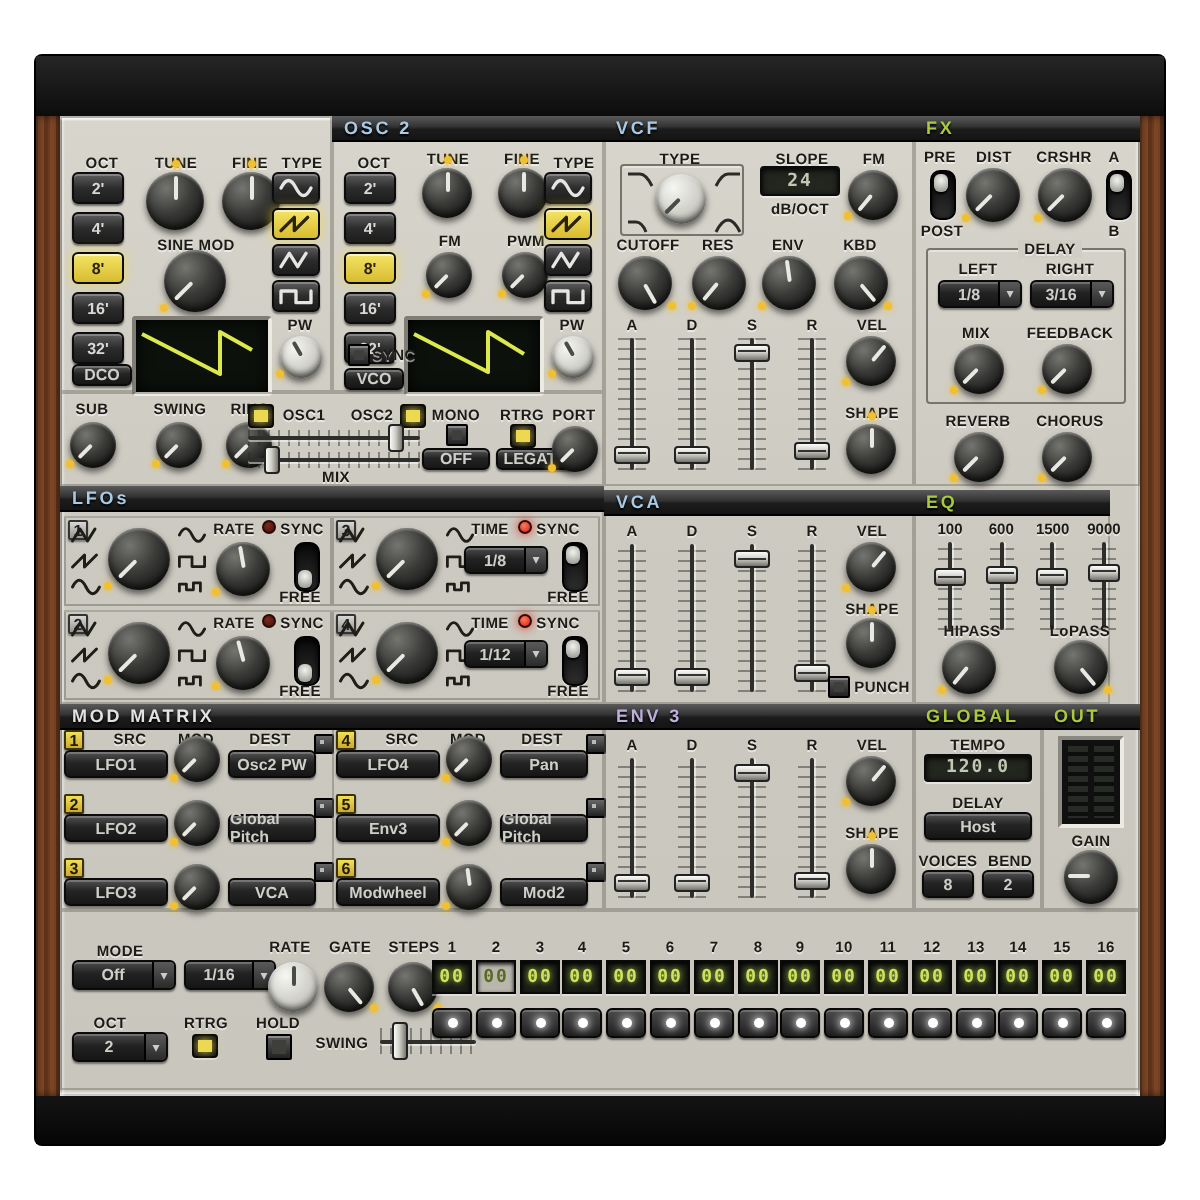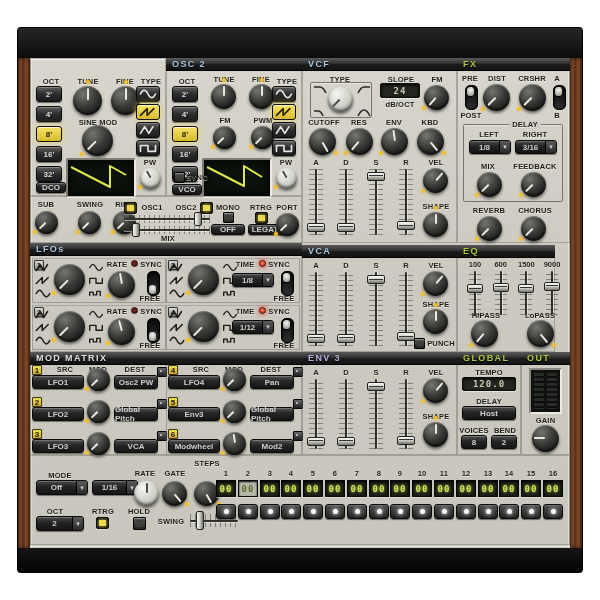--- a/index.html
+++ b/index.html
@@ -846,21 +846,21 @@
           </div>
       <span class="lbl" style="left:98px;top:14px;width:34px">RATE</span>
       <div class="knob k26 k-light" style="left:104px;top:26px;--rot:0deg">
             <span class="kp"></span>
           </div>
       <span class="lbl" style="left:128px;top:14px;width:34px">GATE</span>
       <div class="knob k26" style="left:132px;top:26px;--rot:140deg">
             <span class="kp"></span>
             <span class="kdot kdot-br"></span>
           </div>
-      <span class="lbl" style="left:158px;top:4px;width:38px">STEPS</span>
+      <span class="lbl" style="left:158px;top:14px;width:38px">STEPS</span>
       <div class="knob k26" style="left:164px;top:26px;--rot:150deg">
             <span class="kp"></span>
             <span class="kdot kdot-br"></span>
           </div>
       <span class="lbl" style="left:10px;top:52px;width:30px">OCT</span>
       <div class="dd" style="left:6px;top:61px;width:48px;height:15px">
             <span class="ddv">2</span>
             <span class="dda">▾</span>
           </div>
       <span class="lbl" style="left:58px;top:52px;width:30px">RTRG</span>

